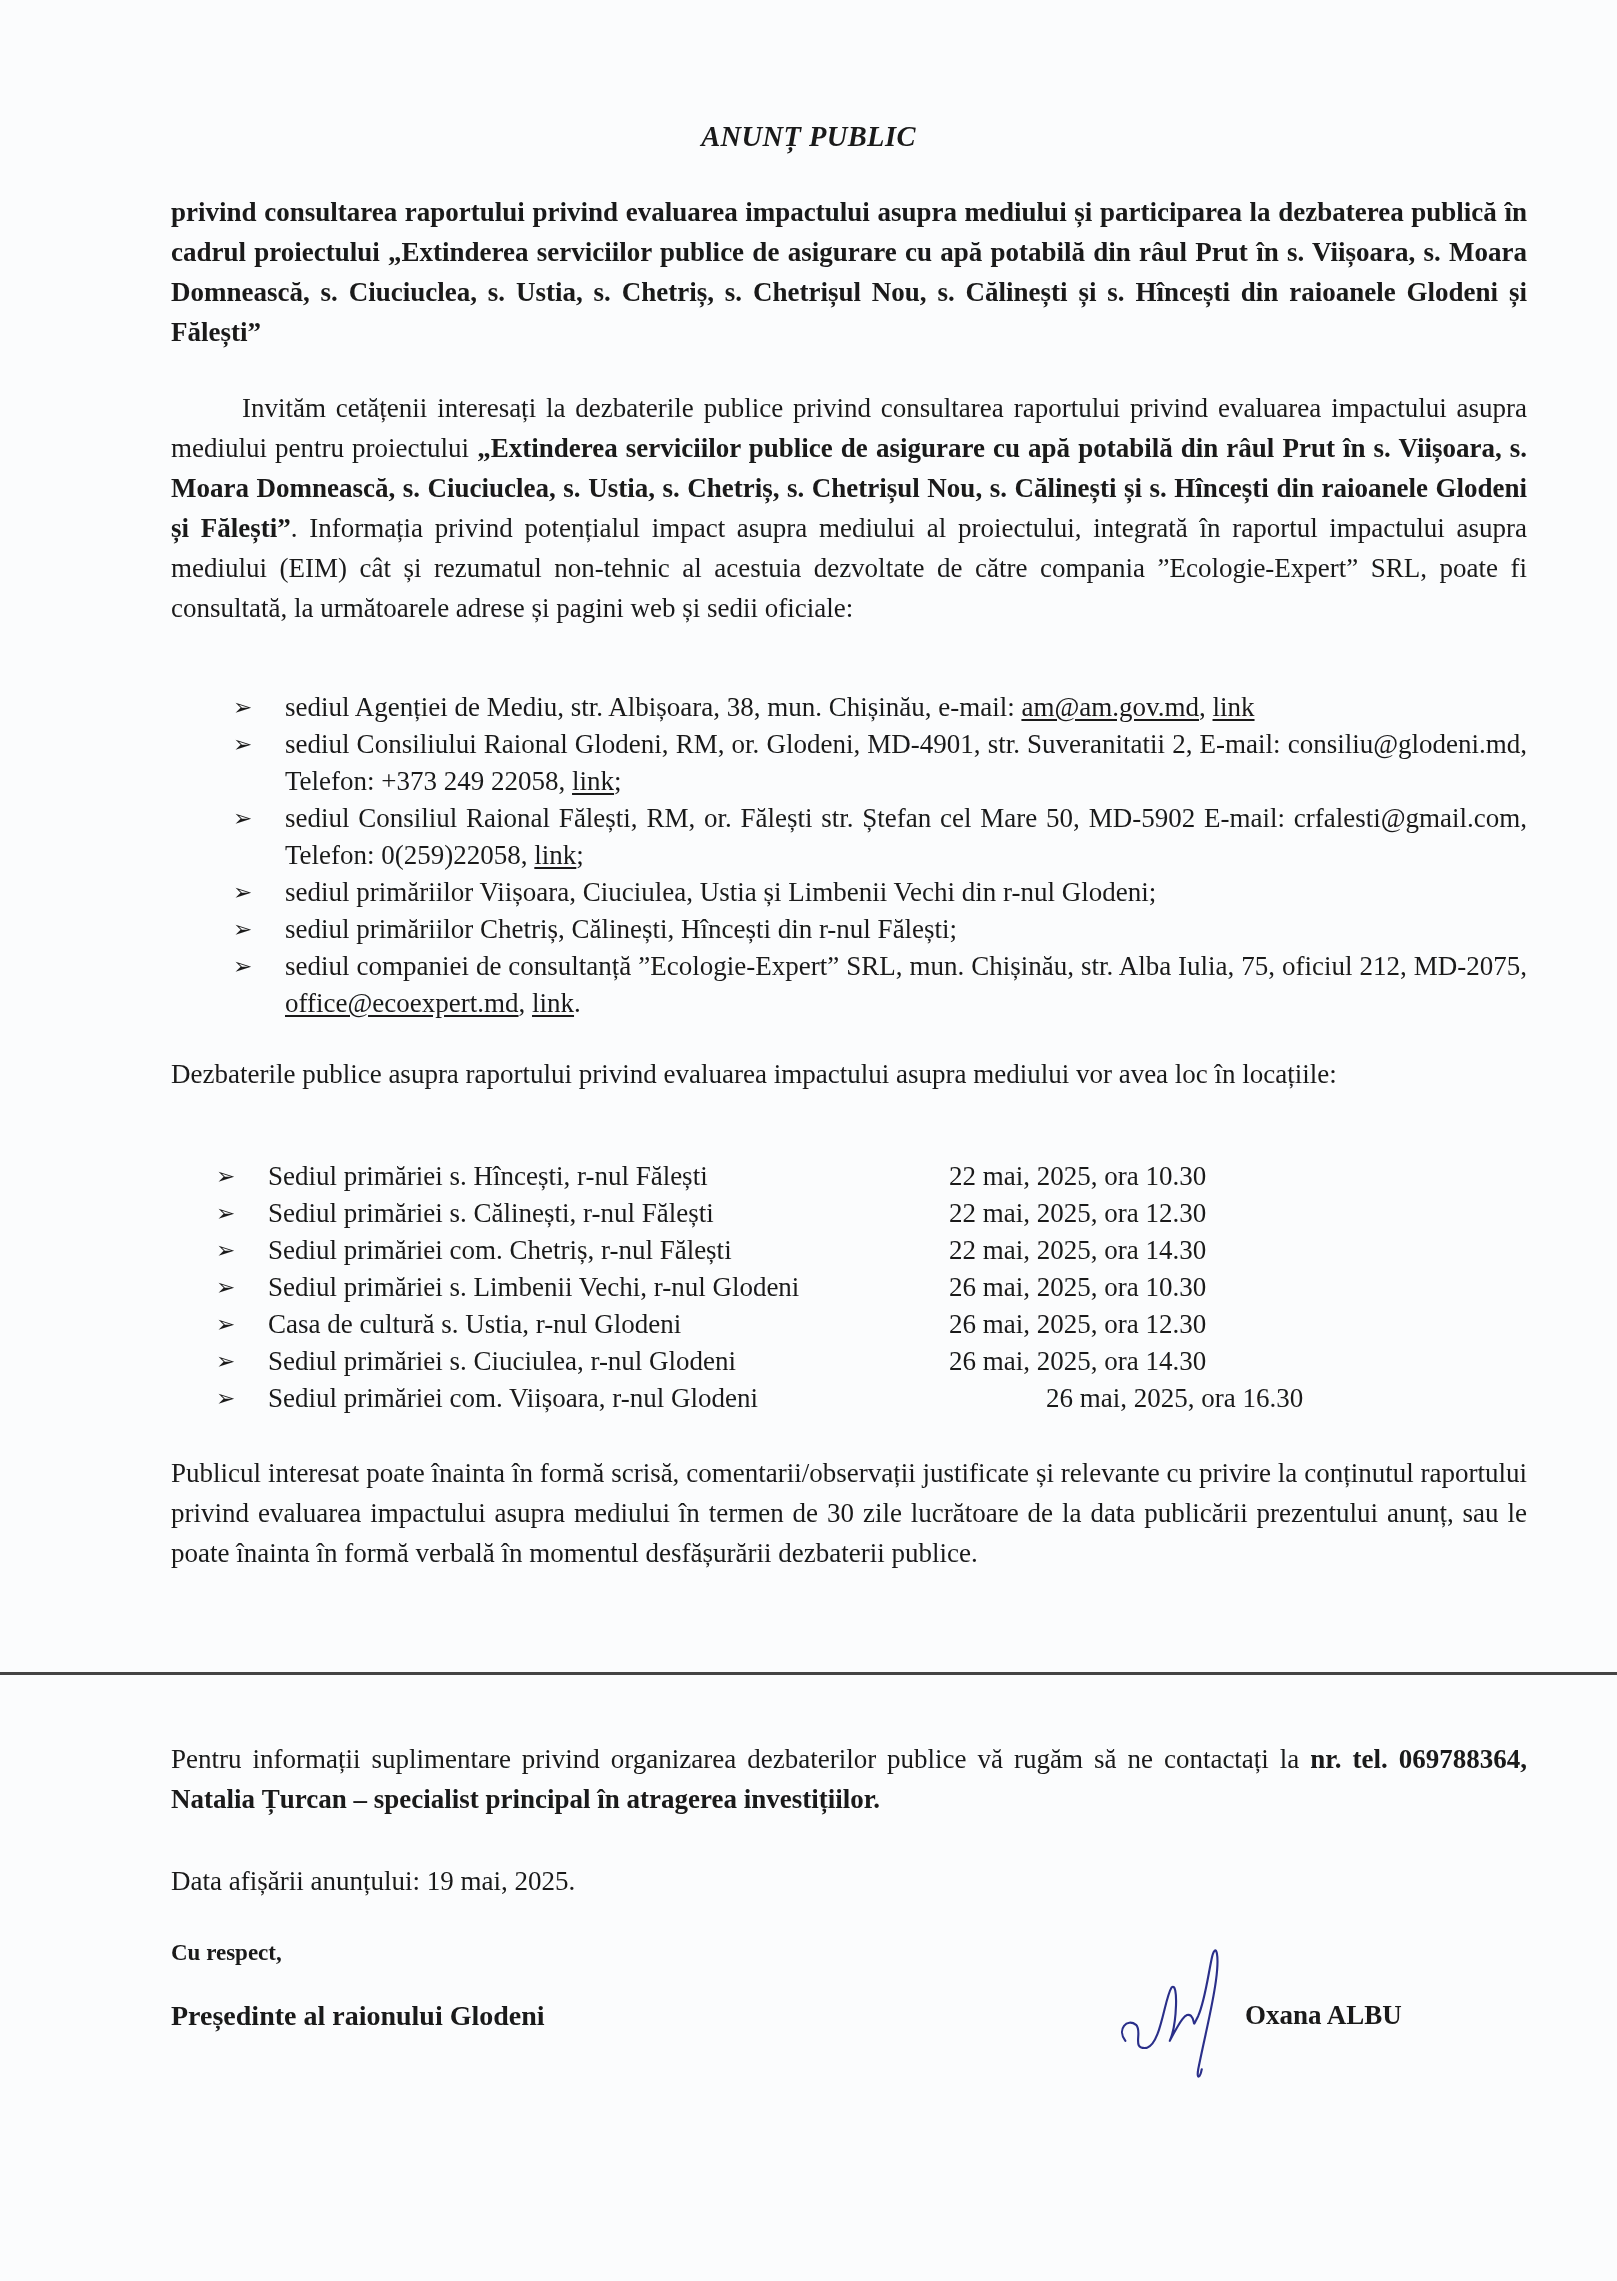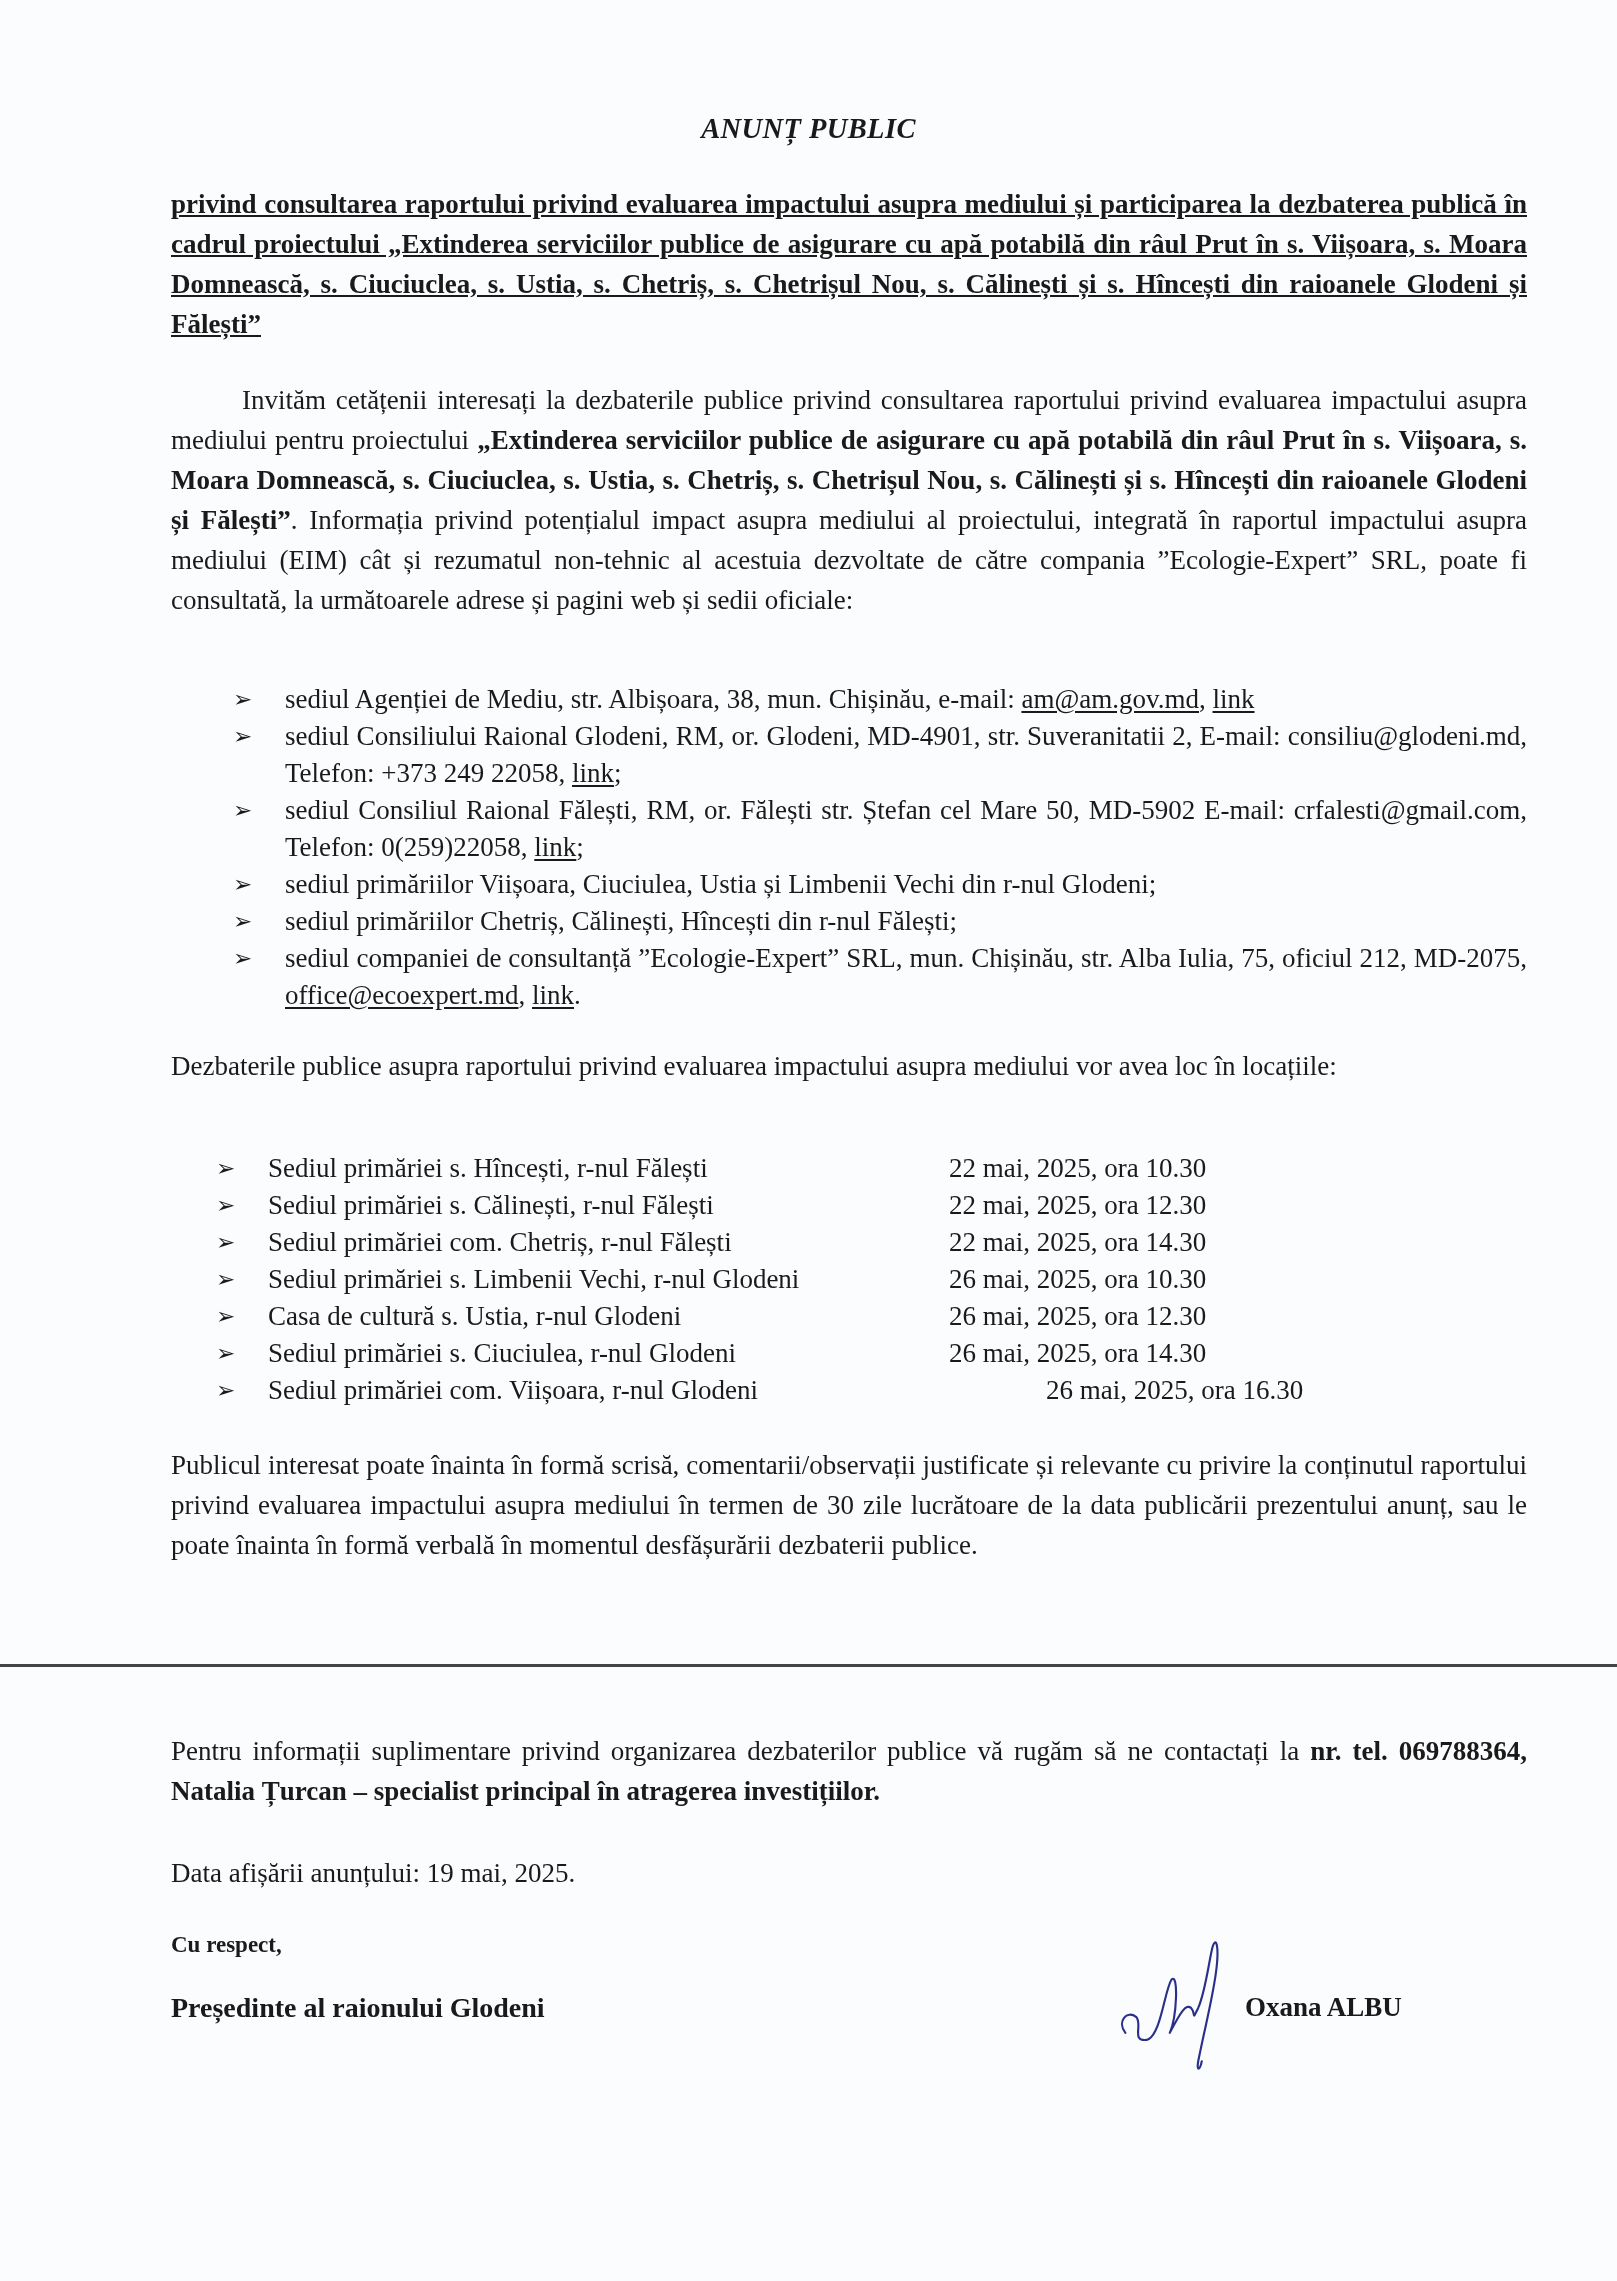--- a/index.html
+++ b/index.html
@@ -2,28 +2,28 @@
 <html style="font-size:14.3px"><head>
   <meta charset="utf-8">
   <style>
     html, body { margin: 0; padding: 0; }
     body {
       width: 1617px; height: 2281px; position: relative; overflow: hidden;
       background: #fbfcfd;
       font-family: "Liberation Serif", "DejaVu Serif", serif;
       color: #1a1a1a;
     }
-    .page { position: absolute; left: 0; top: 8px; width: 1617px; height: 1659px; }
+    .page { position: absolute; left: 0; top: 16px; width: 1617px; height: 1659px; }
     .bottom-edge { position: absolute; left: 0; right: 0; bottom: 0; height: 2.7px; background: #444; }
     .title {
       position: absolute; left: 0; right: 0; top: 105px; text-align: center;
       font-size: 28.5px; font-weight: bold; font-style: italic; letter-spacing: 0.4px;
     }
     .block { position: absolute; left: 171px; width: 1356px; font-size: 27px; line-height: 40px; text-align: justify; }
-    .subtitle { top: 176px; font-weight: bold; text-decoration: underline; }
+    .subtitle { top: 176px; font-weight: bold; }
     .intro { top: 372px; text-indent: 71px; }
     .intro b { font-weight: bold; }
     ul.addr { position: absolute; left: 233px; top: 673px; width: 1294px; margin: 0; padding: 0; list-style: none; font-size: 27px; line-height: 37px; }
     ul.addr li { position: relative; padding-left: 52px; text-align: justify; }
     .arrow { position: absolute; left: 0; top: 0; font-size: 23px; font-family: "DejaVu Sans", sans-serif; }
     .u { text-decoration: underline; text-underline-offset: 2.7px; }
     .debates-intro { top: 1038px; }
     table.sched { position: absolute; left: 216px; top: 1142px; border-collapse: collapse; font-size: 27px; }
     table.sched td { padding: 0; height: 37px; line-height: 37px; vertical-align: top; white-space: nowrap; }
     table.sched td.b { width: 52px; font-family: "DejaVu Sans", sans-serif; font-size: 23px; }

